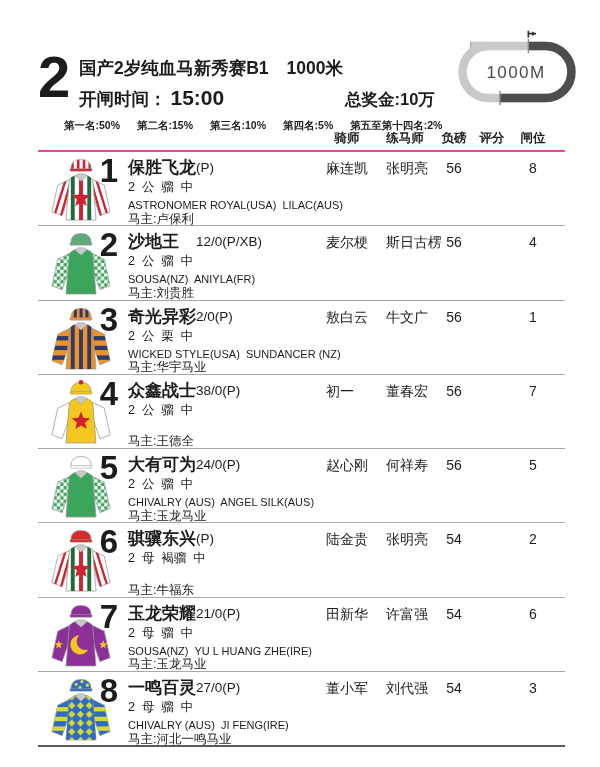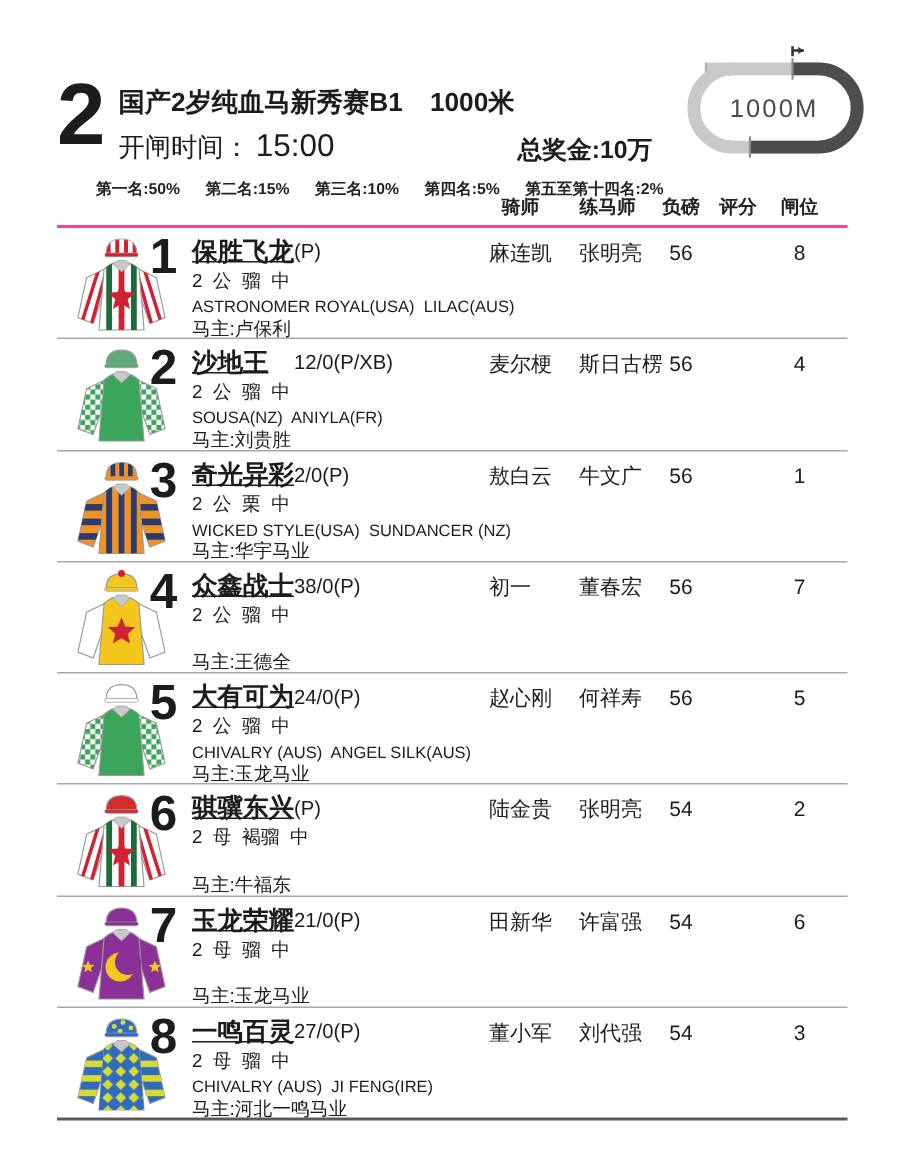--- a/index.html
+++ b/index.html
@@ -2,40 +2,40 @@
 <html><head>
 <meta charset="utf-8">
 <style>
   html,body{margin:0;padding:0;background:#fff;}
   .page{position:relative;width:600px;height:767px;background:#fff;overflow:hidden;
         font-family:"Liberation Sans","DejaVu Sans",sans-serif;color:#1c1c1c;}
   
   .race-no{position:absolute;left:38px;top:48px;font-size:58px;font-weight:800;line-height:1;letter-spacing:-2px;}
   .title-line{position:absolute;left:79px;top:56px;font-size:17.5px;font-weight:700;white-space:nowrap;}
   .title-line .dist{margin-left:18px;text-align:center;}
-  .time-line{position:absolute;left:79px;top:86px;font-size:17.5px;font-weight:400;white-space:nowrap;text-align:right;}
+  .time-line{position:absolute;left:79px;top:86px;font-size:17.5px;font-weight:700;white-space:nowrap;text-align:right;}
   .time-line .time{font-size:21px;margin-left:4px;}
   .prize{position:absolute;left:345px;top:89px;font-size:16.5px;font-weight:700;}
   .splits{position:absolute;left:64px;top:119px;font-size:10.5px;font-weight:600;color:#222;display:flex;gap:17px;white-space:nowrap;}
   .track{position:absolute;left:446px;top:26px;}
   
   .thead{position:absolute;left:38px;top:129px;width:527px;height:21px;border-bottom:2px solid #ec4899;}
   .thead span{position:absolute;bottom:3px;font-size:12.5px;font-weight:600;color:#222;text-align:center;}
   .col-jockey-h{left:285px;width:48px;}
   .col-trainer-h{left:337px;width:60px;}
   .col-weight-h{left:401px;width:30px;}
   .col-rating-h{left:439px;width:30px;}
   .col-gate-h{left:480px;width:30px;}
   
   #rows{position:absolute;left:38px;top:152px;width:527px;}
   .row{position:relative;height:73.3px;border-bottom:1px solid #a8a8a8;}
   .row:last-child{border-bottom:2px solid #5a5a5a;}
   .silk{position:absolute;left:12px;top:3px;width:62px;height:68px;}
   .num{position:absolute;left:54px;top:0px;width:34px;font-size:33px;font-weight:700;text-align:center;}
-  .hname{position:absolute;left:90px;top:4px;font-size:17px;font-weight:700;white-space:nowrap;text-decoration:underline;}
+  .hname{position:absolute;left:90px;top:4px;font-size:17px;font-weight:700;white-space:nowrap;}
   .form{position:absolute;left:158px;top:8px;font-size:13.5px;}
   .jockey{position:absolute;left:288px;top:8px;width:66px;font-size:14px;white-space:nowrap;}
   .trainer{position:absolute;left:348px;top:8px;width:76px;font-size:14px;white-space:nowrap;}
   .weight{position:absolute;left:401px;top:8px;width:30px;font-size:14px;text-align:center;}
   .rating{position:absolute;left:439px;top:8px;width:30px;font-size:14px;text-align:center;}
   .gate{position:absolute;left:480px;top:8px;width:30px;font-size:14px;text-align:center;}
   .details{position:absolute;left:90px;top:27px;font-size:12.5px;white-space:pre;}
   .breeding{position:absolute;left:90px;top:47px;font-size:11px;white-space:pre;}
   .owner{position:absolute;left:90px;top:58.5px;font-size:12.5px;white-space:nowrap;}
 </style>
@@ -387,20 +387,21 @@
           </svg></div>
     <div class="num">7</div>
     <div class="hname">玉龙荣耀</div>
     <div class="form">21/0(P)</div>
     <div class="jockey">田新华</div>
     <div class="trainer">许富强</div>
     <div class="weight">54</div>
     <div class="rating"></div>
     <div class="gate">6</div>
     <div class="details">2  母  骝  中</div>
+    <div class="breeding">SOUSA(NZ)  YU L HUANG ZHE(IRE)</div>
     <div class="owner">马主:玉龙马业</div>
   </div>
 
   <div class="row">
     <div class="silk"><svg viewBox="0 0 64 70" width="62" height="68" xmlns="http://www.w3.org/2000/svg">
             <defs>
               <clipPath id="lc7">
                 <path d="M20.5,25 L8,31 L2,58.5 L12.5,62.5 L19,44 Z"></path>
               </clipPath>
               <clipPath id="rc7">

